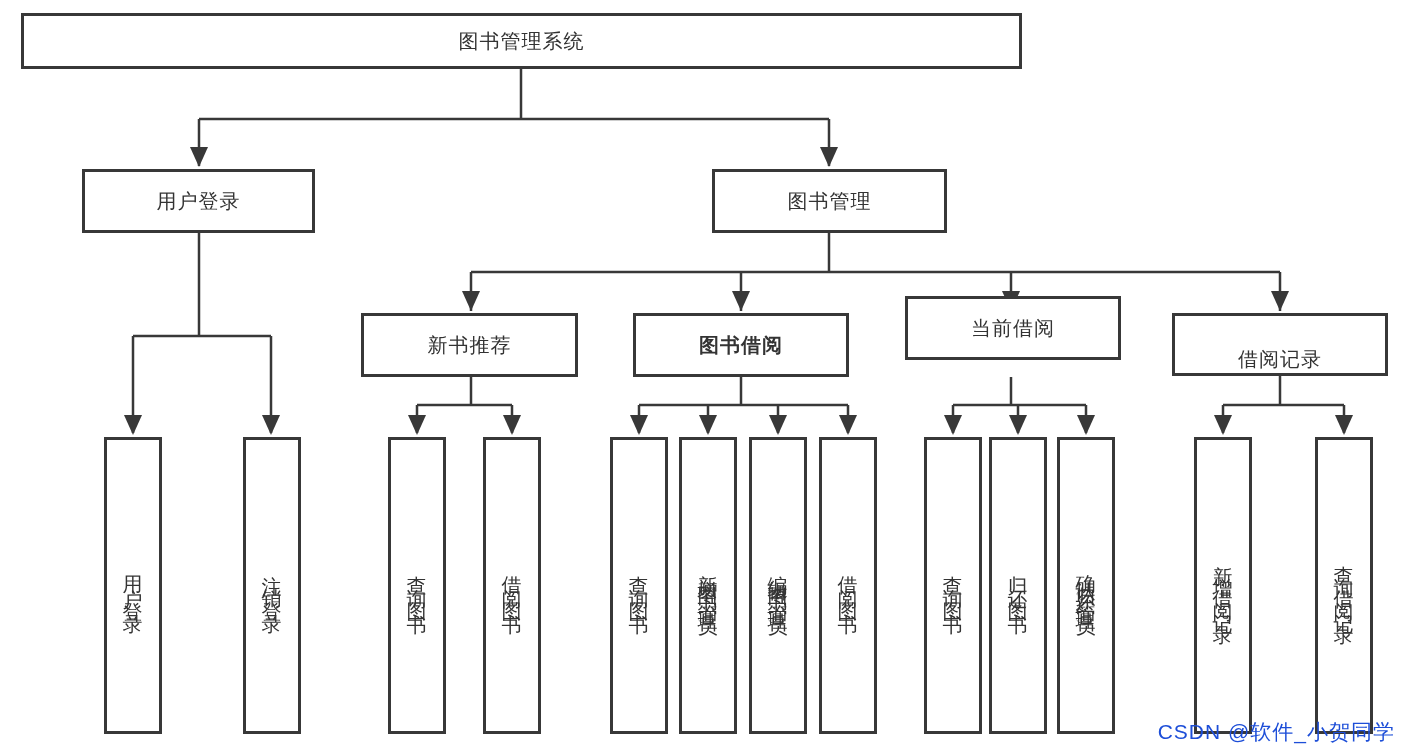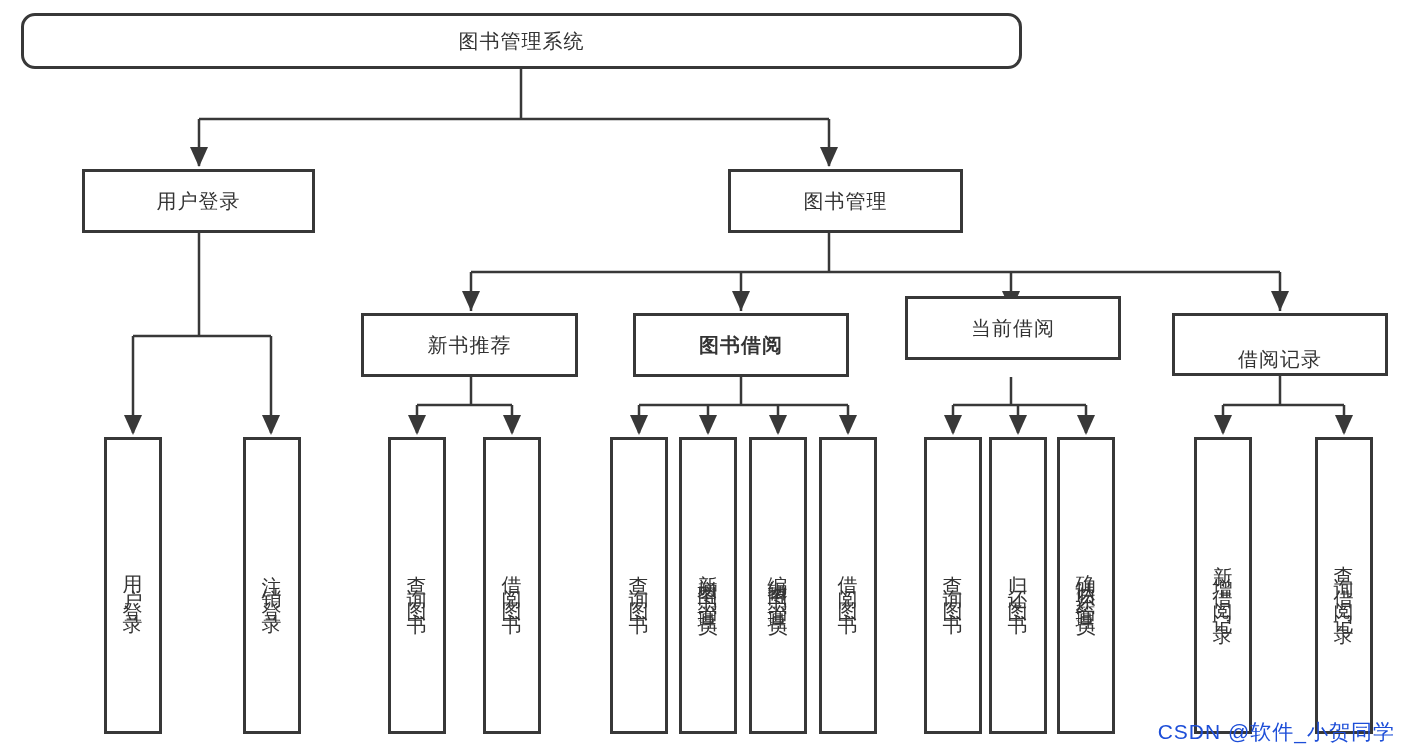--- a/index.html
+++ b/index.html
@@ -38,23 +38,23 @@
     text-orientation: mixed;
     font-size: 20px;
     letter-spacing: 13px;
     line-height: 1;
     white-space: nowrap;
   }
   .leaf span.ls-six  { letter-spacing: 12px; }
   .leaf span.ls-long { letter-spacing: 6px; }
 
   
-  .n-root   { left: 21px;   top: 13px;  width: 1001px; height: 56px; border-radius: 14px; }
+  .n-root   { left: 21px;   top: 13px;  width: 1001px; height: 56px; }
   .n-login  { left: 82px;   top: 169px; width: 233px;  height: 64px; }
-  .n-mgmt   { left: 712px;  top: 169px; width: 235px;  height: 64px; margin-left: 16px; }
+  .n-mgmt   { left: 712px;  top: 169px; width: 235px;  height: 64px; }
 
   .n-newrec { left: 361px;  top: 313px; width: 217px;  height: 64px; text-align: right; }
   .n-borrow { left: 633px;  top: 313px; width: 216px;  height: 64px; font-weight: bold; }
   .n-cur    { left: 905px;  top: 296px; width: 216px;  height: 64px; }
   .n-rec    { left: 1172px; top: 313px; width: 216px;  height: 63px; align-items: flex-end; }
 
   .leaf { top: 437px; width: 58px; height: 297px; }
   .n-l-userlogin { left: 104px; }
   .n-l-logout    { left: 243px; }
   .n-l-query1    { left: 388px; }

